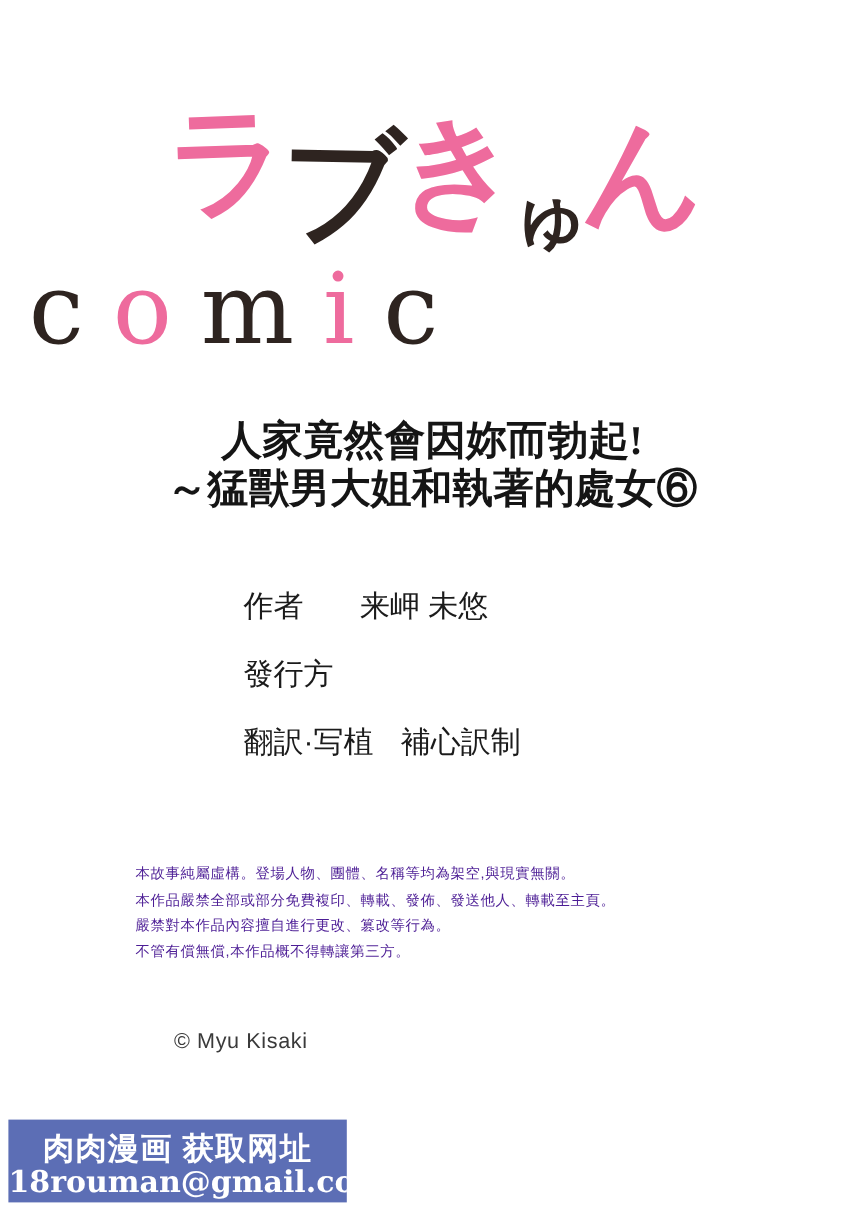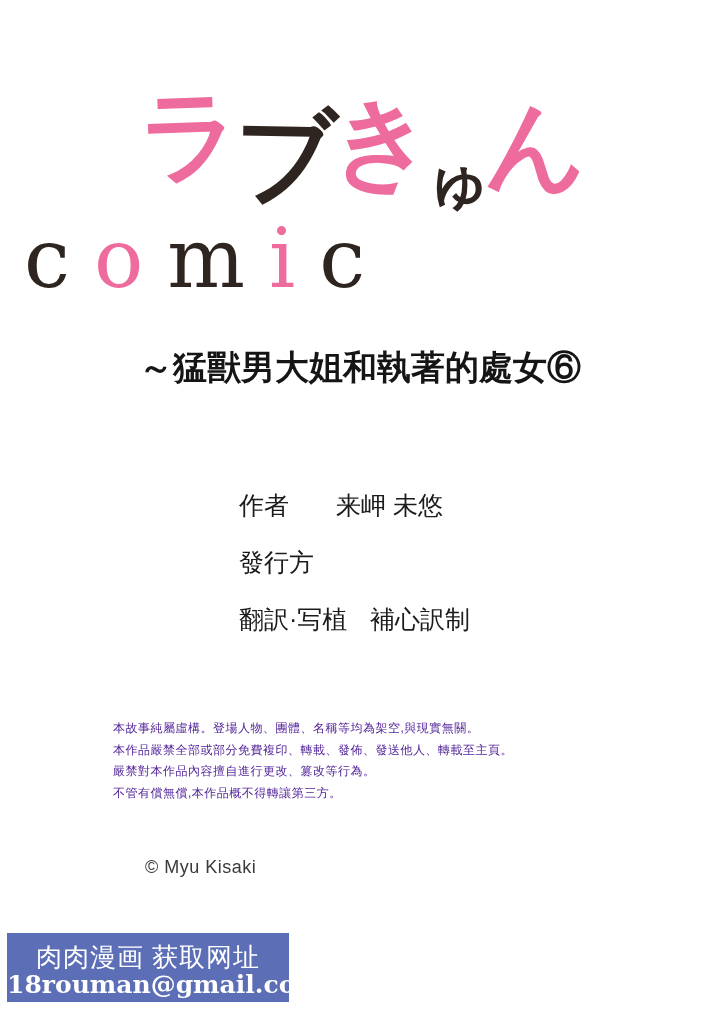--- a/index.html
+++ b/index.html
@@ -68,21 +68,20 @@
     top: 492px; left: 203px;
     font-size: 25px;
     color: #1b1b1b;
   }
   .credit-row {
     display: flex;
     align-items: flex-end;
     line-height: 26px;
     margin-bottom: 31px;
     white-space: nowrap;
-    margin-left: 36px;
   }
   .credit-label { display: inline-block; }
   .lw-97  { width: 97px; }
   .lw-131 { width: 131px; }
 
   
   .disclaimer {
     position: absolute;
     top: 718px; left: 113px;
     font-size: 12px;
@@ -107,21 +106,21 @@
     left: 7px; top: 933px;
     width: 282px; height: 69px;
     background: #5c6eb5;
     color: #ffffff;
     text-align: center;
     overflow: hidden;
   }
   .banner-line1 {
     margin-top: 11px;
     font-size: 26px;
-    font-weight: normal;
+    font-weight: bold;
     letter-spacing: 1px;
     line-height: 27px;
     white-space: nowrap;
   }
   .banner-line2 {
     font-family: "DejaVu Serif", serif;
     font-size: 25px;
     font-weight: bold;
     line-height: 27px;
     white-space: nowrap;
@@ -133,20 +132,21 @@
 <div class="page">
 
   <div class="logo-kana">
     <span class="kana-0 k-pink">ラ</span><span class="kana-1 k-dark">ブ</span><span class="kana-2 k-pink">き</span><span class="kana-3 k-dark">ゅ</span><span class="kana-4 k-pink">ん</span>
   </div>
   <div class="logo-word">
     <span class="k-dark">c</span><span class="k-pink">o</span><span class="k-dark">m</span><span class="k-pink">i</span><span class="k-dark">c</span>
   </div>
 
   <div class="book-title">
+    <div>人家竟然會因妳而勃起!</div>
     <div>～猛獸男大姐和執著的處女⑥</div>
   </div>
 
   <div class="credits">
     <div class="credit-row">
       <span class="credit-label lw-97">作者</span>
       <span class="credit-value">来岬 未悠</span>
     </div>
     <div class="credit-row">
       <span class="credit-label lw-97">發行方</span>

